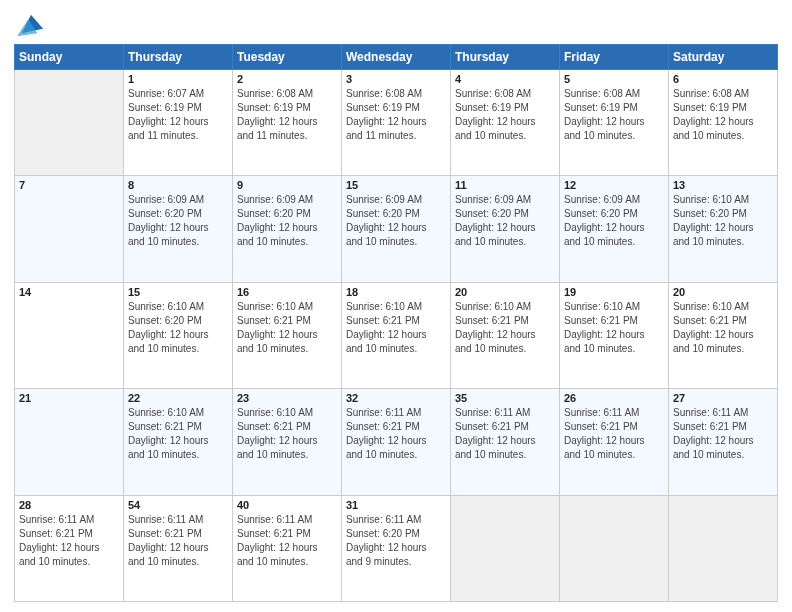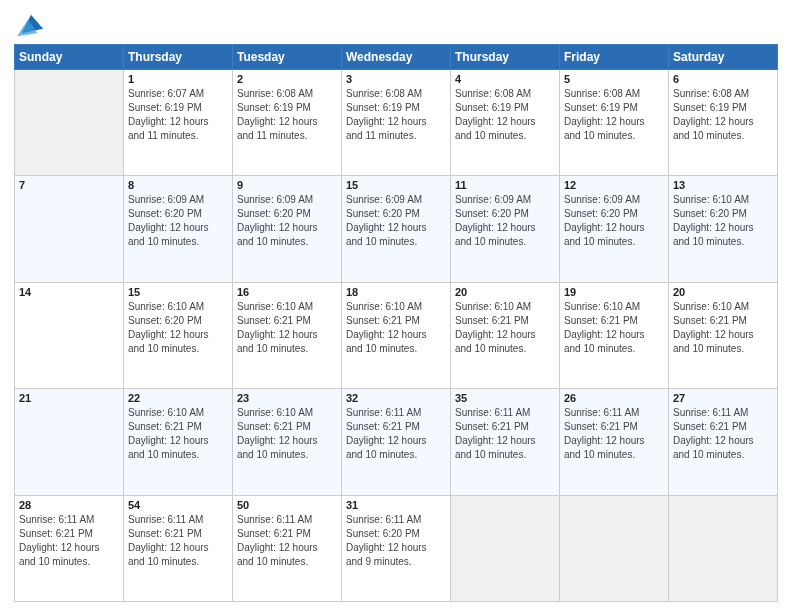--- a/index.html
+++ b/index.html
@@ -262,21 +262,21 @@
         <tr>
           <td>
             <span class="day-number">28</span>
             <div class="day-info">Sunrise: 6:11 AM<br>Sunset: 6:21 PM<br>Daylight: 12 hours<br>and 10 minutes.</div>
           </td>
           <td>
             <span class="day-number">54</span>
             <div class="day-info">Sunrise: 6:11 AM<br>Sunset: 6:21 PM<br>Daylight: 12 hours<br>and 10 minutes.</div>
           </td>
           <td>
-            <span class="day-number">50</span>
+            <span class="day-number">40</span>
             <div class="day-info">Sunrise: 6:11 AM<br>Sunset: 6:21 PM<br>Daylight: 12 hours<br>and 10 minutes.</div>
           </td>
           <td>
             <span class="day-number">31</span>
             <div class="day-info">Sunrise: 6:11 AM<br>Sunset: 6:20 PM<br>Daylight: 12 hours<br>and 9 minutes.</div>
           </td>
           <td class="empty-cell"></td>
           <td class="empty-cell"></td>
           <td class="empty-cell"></td>
         </tr>

